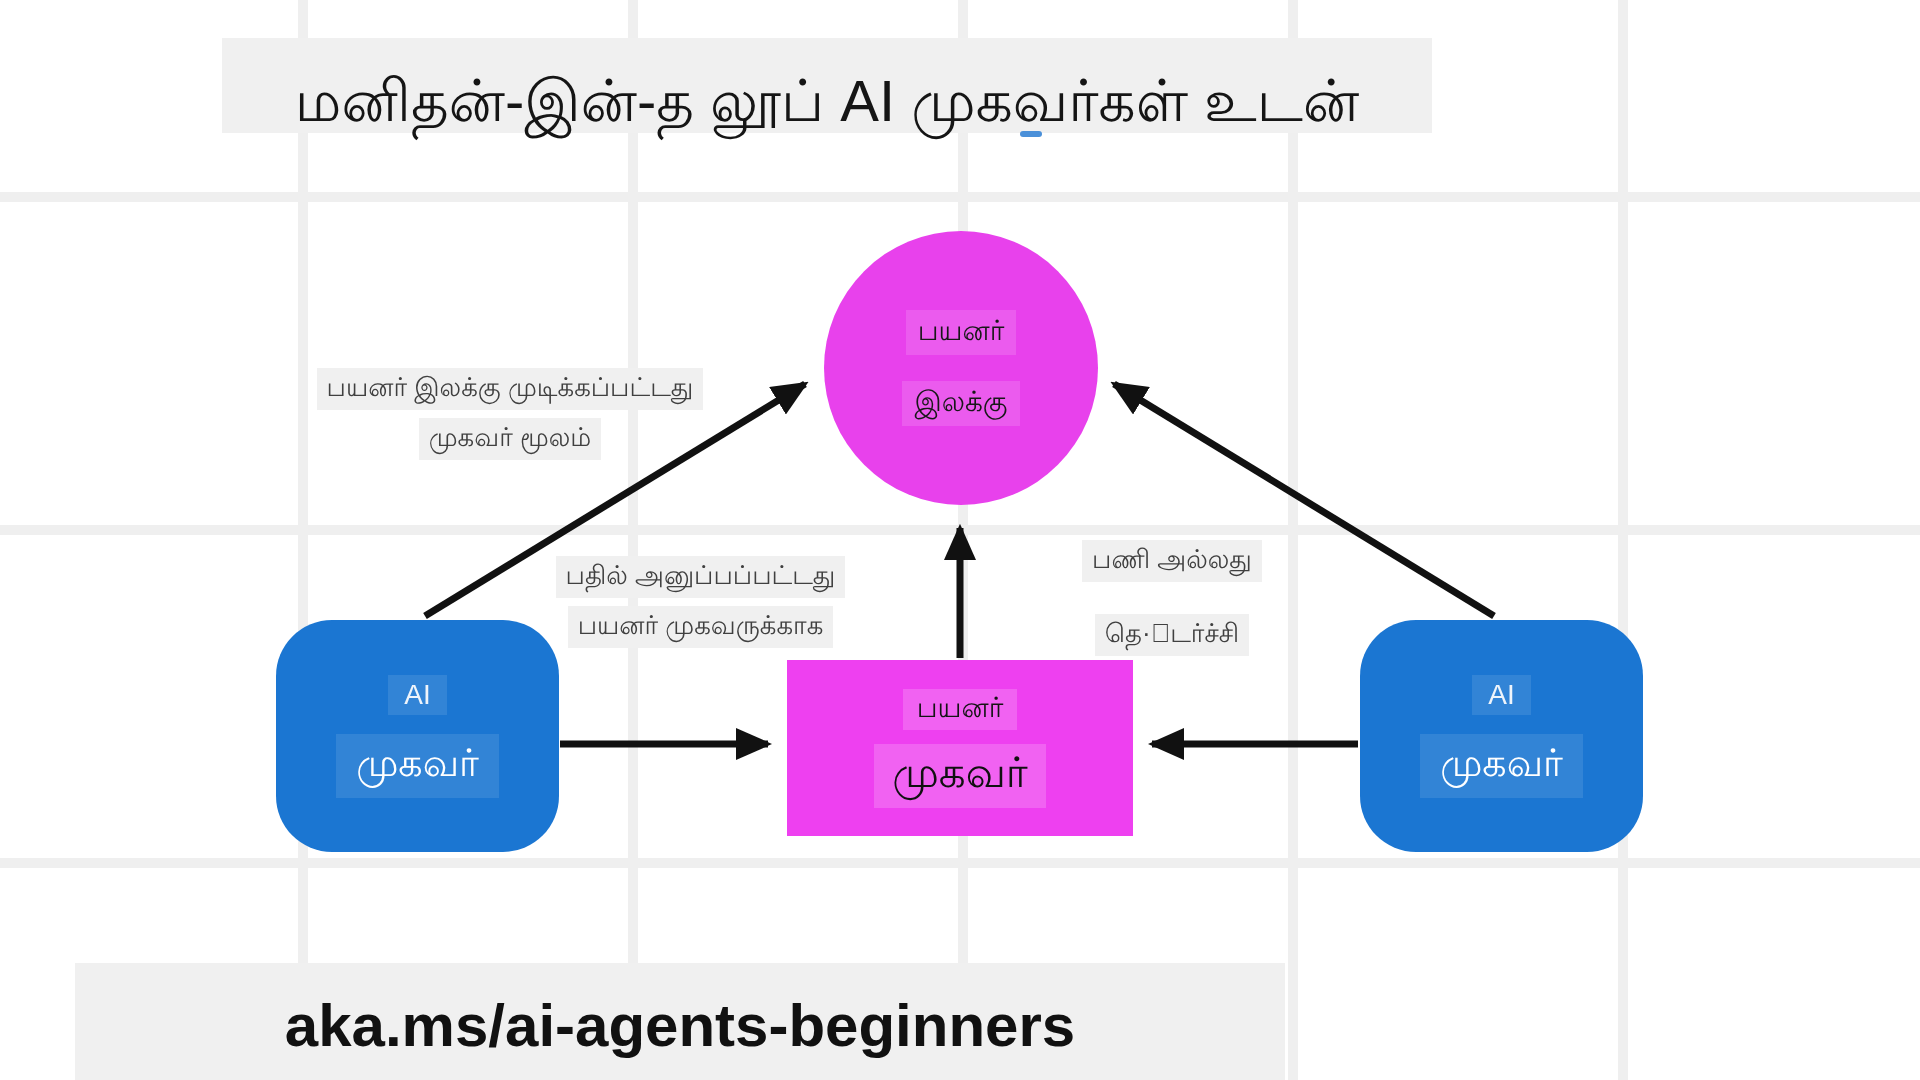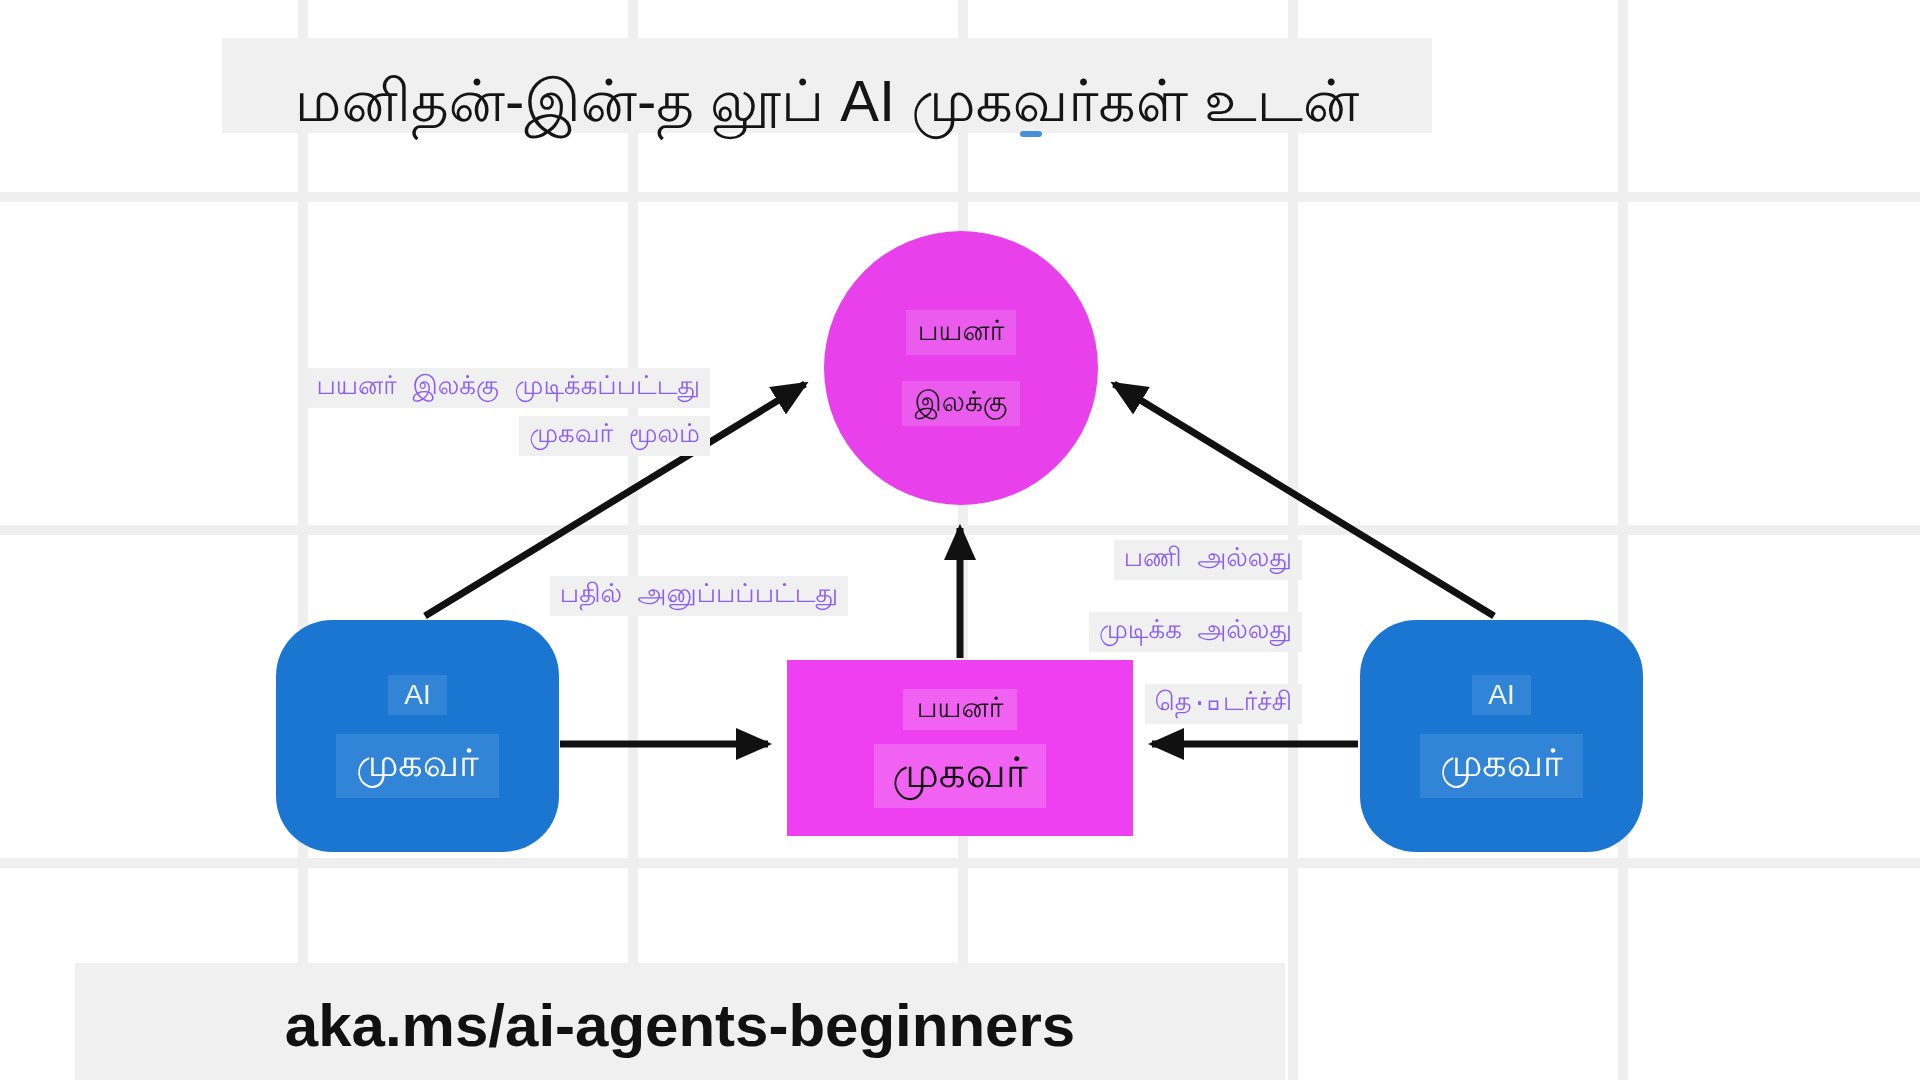--- a/index.html
+++ b/index.html
@@ -71,28 +71,28 @@
   .user-agent-rect .chip-small{
     background:rgba(255,255,255,0.18);
     color:#141414; font-size:28px; padding:3px 14px; white-space:nowrap;
   }
   .user-agent-rect .chip-big{
     background:rgba(255,255,255,0.18);
     color:#101010; font-size:42px; padding:5px 18px; white-space:nowrap;
   }
   
   .edge-label{
-    display:flex; flex-direction:column; align-items:flex-end; gap:8px;
-    font-size:26px; color:#8b5cf6;font-family:Liberation Mono, monospace;
+    display:flex; flex-direction:column; align-items:center; gap:8px;
+    font-size:26px; color:#404040;
   }
   .edge-label span{
     background:#f0f0f0; padding:4px 10px; white-space:nowrap;
   }
   .edge-label.goal-completed{left:310px; top:368px; width:400px;}
-  .edge-label.reply-sent{left:553px; top:576px; width:295px;}
+  .edge-label.reply-sent{left:553px; top:556px; width:295px;}
   .edge-label.task-or-complete{left:1042px; top:540px; width:260px;gap:32px;}
   
   .footer-banner{
     left:75px; top:963px; width:1210px; height:124px;
     background:#f0f0f0;
     display:flex; align-items:center; justify-content:center;
     font-size:60px; font-weight:600; color:#111; white-space:nowrap;
   }
   svg.arrows{left:0;top:0;pointer-events:none;}
 </style>
@@ -139,25 +139,25 @@
     <span class="chip-big">முகவர்</span>
   </div>
 
   <div class="abs edge-label goal-completed">
     <span>பயனர் இலக்கு முடிக்கப்பட்டது</span>
     <span>முகவர் மூலம்</span>
   </div>
 
   <div class="abs edge-label reply-sent">
     <span>பதில் அனுப்பப்பட்டது</span>
+    <span>பயனர் முகவருக்காக</span>
   </div>
 
   <div class="abs edge-label task-or-complete">
     <span>பணி அல்லது</span>
-    <span>முடிக்க அல்லது</span>
     <span>தெ·ாடர்ச்சி</span>
   </div>
 
   <div class="abs footer-banner">
     <span>aka.ms/ai-agents-beginners</span>
   </div>
 
 </div>
 
 </body></html>

